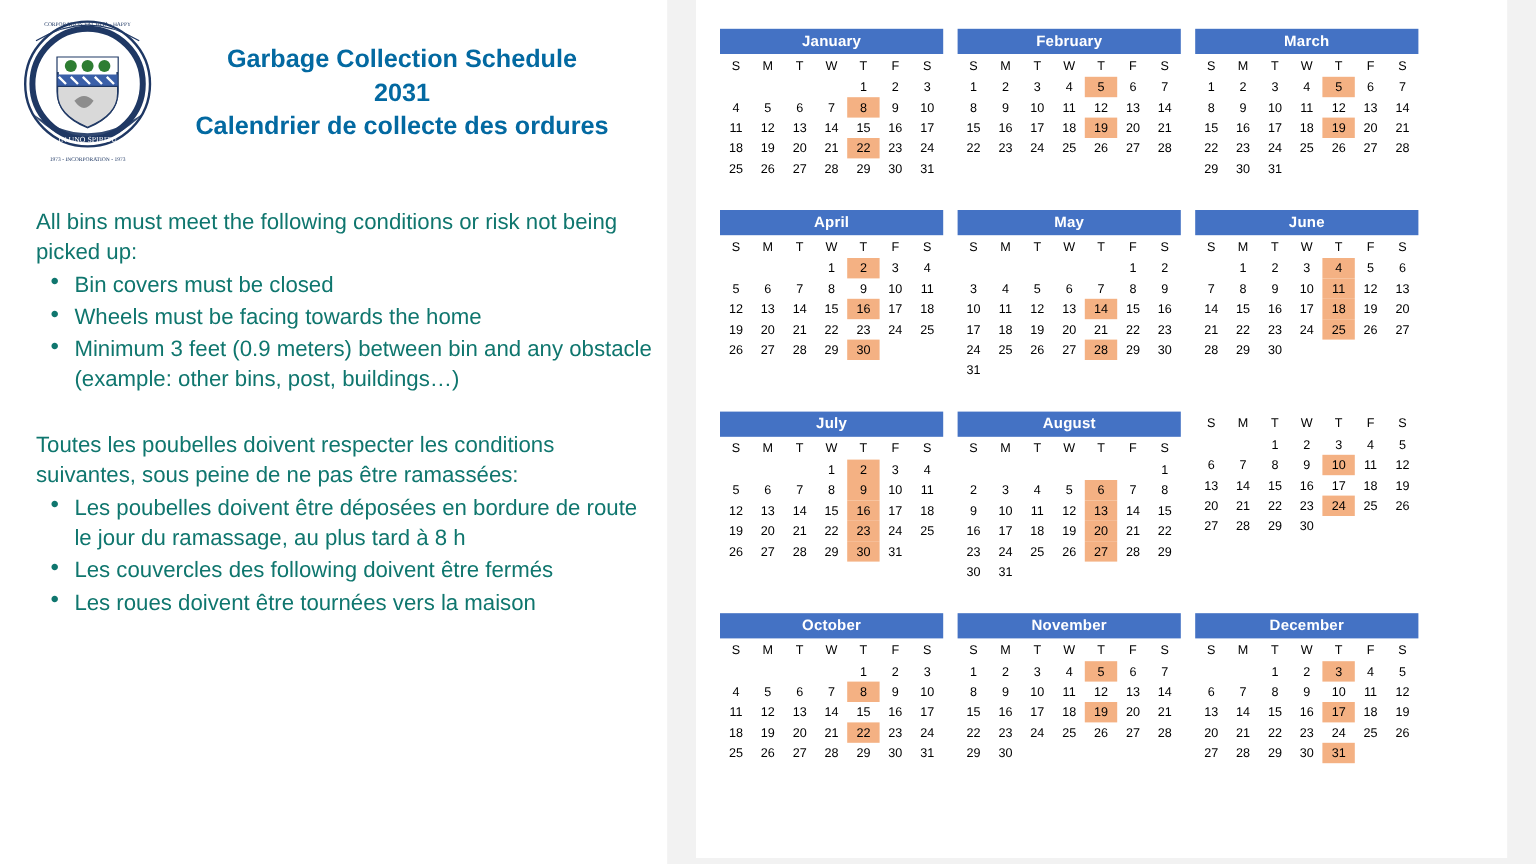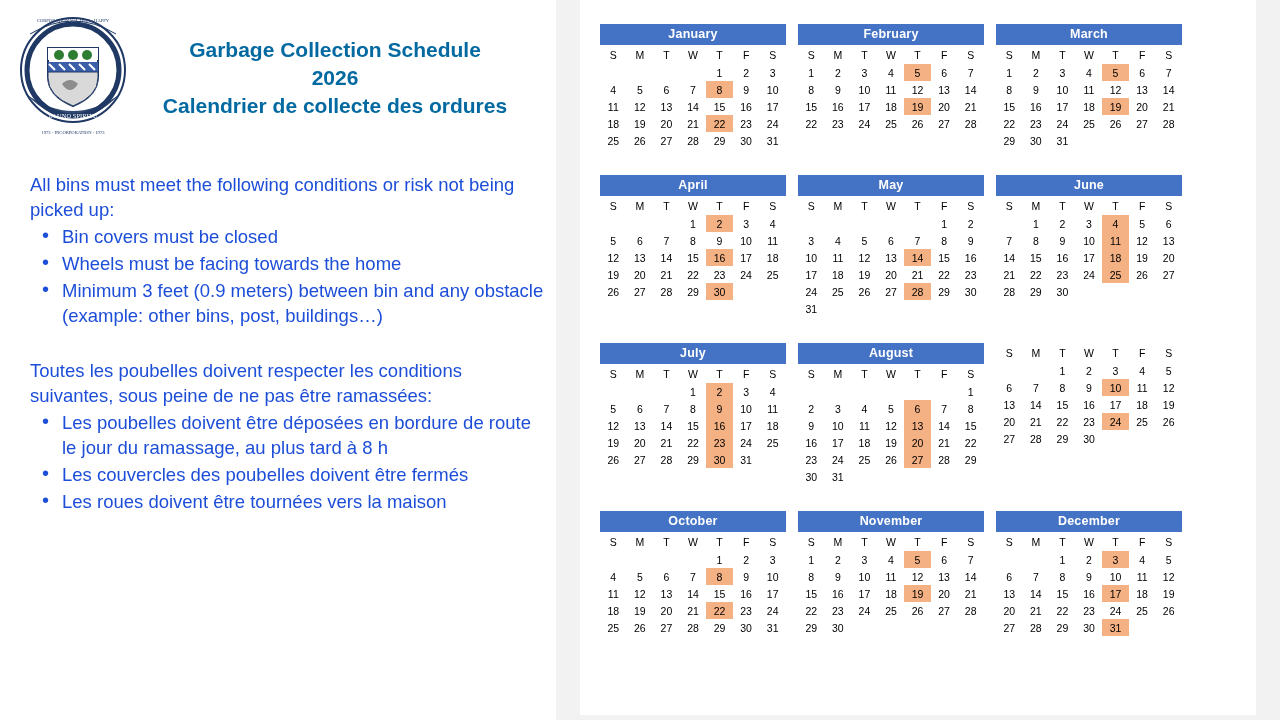--- a/index.html
+++ b/index.html
@@ -24,21 +24,21 @@
   .crest svg { display:block; }
 
   .title-block {
     position:absolute; left:135px; top:36px; width:400px;
     font-weight:bold; font-size:21px; line-height:28px;
     text-align:center; color:#0369a1;
   }
 
   .body-text {
     position:absolute; left:30px; top:172px; width:520px;
-    font-size:18.5px; line-height:25px; color:#1d4ed8;
+    font-size:18.5px; line-height:25px; color:#0f766e;
   }
   .body-text p { margin:0 0 0 0; }
   .bullets { margin:0; padding:0; list-style:none; }
   .bullets li {
     position:relative; padding-left:32px; margin-top:2px;
   }
   .bullets li:before {
     content:"\2022"; position:absolute; left:12px; top:-1px; font-size:20px;
   }
   .spacer { height:30px; }
@@ -107,36 +107,36 @@
         <path d="M8 86 q47 34 94 0 q-47 48 -94 0 z" fill="#1f3864" opacity="0.92"></path>
         <text x="55" y="110" font-size="6.5" fill="#ffffff" text-anchor="middle" font-family="Liberation Serif, serif">IN UNO SPIRITU</text>
         <path d="M12 26 q43 -26 86 0" fill="none" stroke="#1f3864" stroke-width="1"></path>
         <text x="55" y="14" font-size="4.6" fill="#1f3864" text-anchor="middle" font-family="Liberation Serif, serif">CORPORATION VAL HITA - HAPPY</text>
         <text x="55" y="126" font-size="4.6" fill="#1f3864" text-anchor="middle" font-family="Liberation Serif, serif">1973 - INCORPORATION - 1973</text>
       </svg>
     </div>
 
     <div class="title-block">
       <div>Garbage Collection Schedule</div>
-      <div>2026</div>
+      <div>2031</div>
       <div>Calendrier de collecte des ordures</div>
     </div>
 
     <div class="body-text">
       <p>All bins must meet the following conditions or risk not being picked up:</p>
       <ul class="bullets">
         <li>Bin covers must be closed</li>
         <li>Wheels must be facing towards the home</li>
         <li>Minimum 3 feet (0.9 meters) between bin and any obstacle (example: other bins, post, buildings…)</li>
       </ul>
       <div class="spacer"></div>
       <p>Toutes les poubelles doivent respecter les conditions suivantes, sous peine de ne pas être ramassées:</p>
       <ul class="bullets">
         <li>Les poubelles doivent être déposées en bordure de route le jour du ramassage, au plus tard à 8 h</li>
-        <li>Les couvercles des poubelles doivent être fermés</li>
+        <li>Les couvercles des following doivent être fermés</li>
         <li>Les roues doivent être tournées vers la maison</li>
       </ul>
     </div>
   </div>
 
   <div class="right">
     <div class="cal-sheet">
       <div class="grid" id="cal-grid">
           <div class="month">
             <div class="month-name">January</div>

